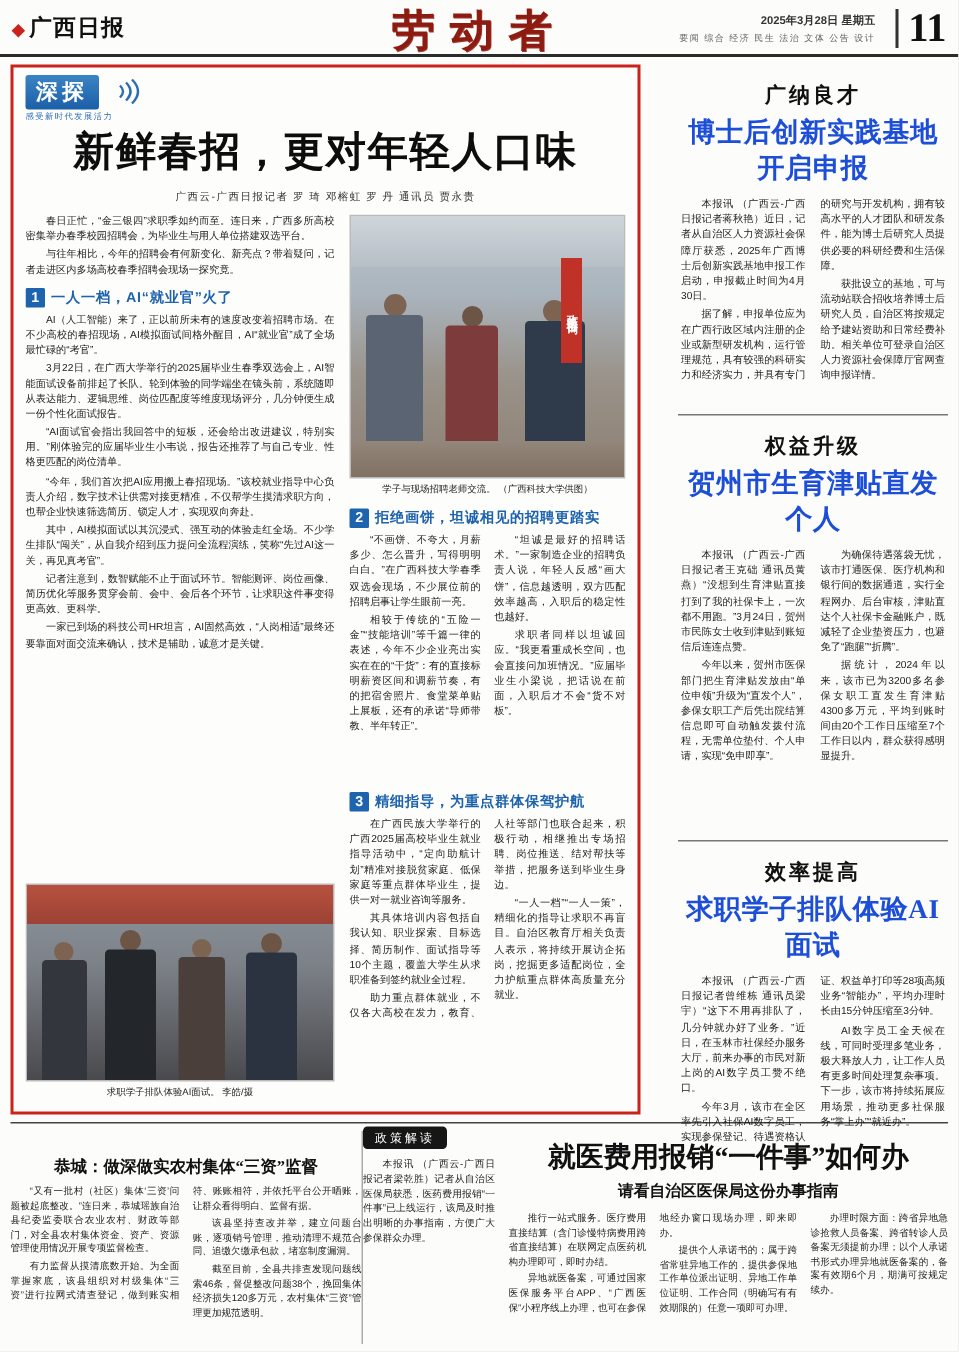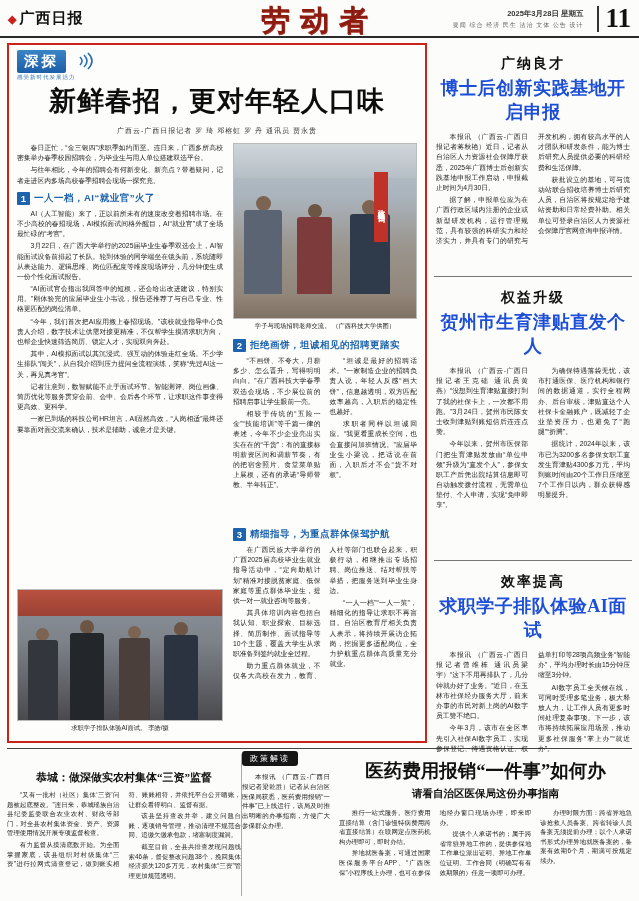--- a/index.html
+++ b/index.html
@@ -19,21 +19,21 @@
     font-family:"DejaVu Serif",serif; font-weight:bold; font-size:29px; color:#8c1c12;
     letter-spacing:10px; text-shadow:0.5px 0.5px 0 #a8352a; }
   .dateblock { margin-left:auto; text-align:right; padding-top:4px; }
   .dateline { font-size:7.5px; font-weight:bold; color:#333; }
   .navline { font-size:6px; color:#666; margin-top:2px; letter-spacing:1px; }
   .pagenowrap { display:flex; align-items:center; margin-left:8px; }
   .pagebar { width:2px; height:26px; background:#333; margin:0 6px; }
   .pageno { font-family:"Liberation Serif",serif; font-weight:bold; font-size:27px; line-height:1; color:#111; }
 
   
-  .content { display:flex; gap:7px; padding:5px 7px 0 7px; height:706px; }
+  .content { display:flex; gap:25px; padding:5px 7px 0 7px; height:706px; }
   .feature { width:420px; border:2.5px solid #c9231c; padding:5px 8px 6px 8px; height:700px;
     background:#fdfdfb; display:flex; flex-direction:column; }
   .sidebar { flex:1; padding-top:2px; display:flex; flex-direction:column; }
 
   
   .badge-row { display:flex; align-items:flex-start; height:32px; }
   .tanbadge { display:inline-block; background:linear-gradient(180deg,#3b84c4,#1b5fa8);
     color:#fff; font-weight:bold; font-size:14.5px; padding:2px 7px; letter-spacing:3px;
     border-radius:2px; }
   .waves { margin:2px 0 0 2px; }
@@ -259,21 +259,21 @@
           <p class="p">该县坚持查改并举，建立问题台账，逐项销号管理，推动清理不规范合同、追缴欠缴承包款，堵塞制度漏洞。</p>
           <p class="p">截至目前，全县共排查发现问题线索46条，督促整改问题38个，挽回集体经济损失120多万元，农村集体“三资”管理更加规范透明。</p>
         </div>
     </div>
     <div class="vdiv"></div>
     <div class="br">
       <div class="policy-badge">政策解读</div>
       <div class="br-flex">
         <div class="br-intro p">本报讯 （广西云-广西日报记者梁乾胜）记者从自治区医保局获悉，医药费用报销“一件事”已上线运行，该局及时推出明晰的办事指南，方便广大参保群众办理。</div>
         <div class="br-main">
-          <div class="br-title">医药费用报销“一件事”如何办</div>
+          <div class="br-title">就医费用报销“一件事”如何办</div>
           <div class="br-sub">请看自治区医保局这份办事指南</div>
           <div class="br-body">
               <p class="p">推行一站式服务。医疗费用直接结算（含门诊慢特病费用跨省直接结算）在联网定点医药机构办理即可，即时办结。</p>
               <p class="p">异地就医备案，可通过国家医保服务平台APP、“广西医保”小程序线上办理，也可在参保地经办窗口现场办理，即来即办。</p>
               <p class="p">提供个人承诺书的；属于跨省常驻异地工作的，提供参保地工作单位派出证明、异地工作单位证明、工作合同（明确写有有效期限的）任意一项即可办理。</p>
               <p class="p">办理时限方面：跨省异地急诊抢救人员备案、跨省转诊人员备案无须提前办理；以个人承诺书形式办理异地就医备案的，备案有效期6个月，期满可按规定续办。</p>
             </div>
         </div>
       </div>
     </div>

